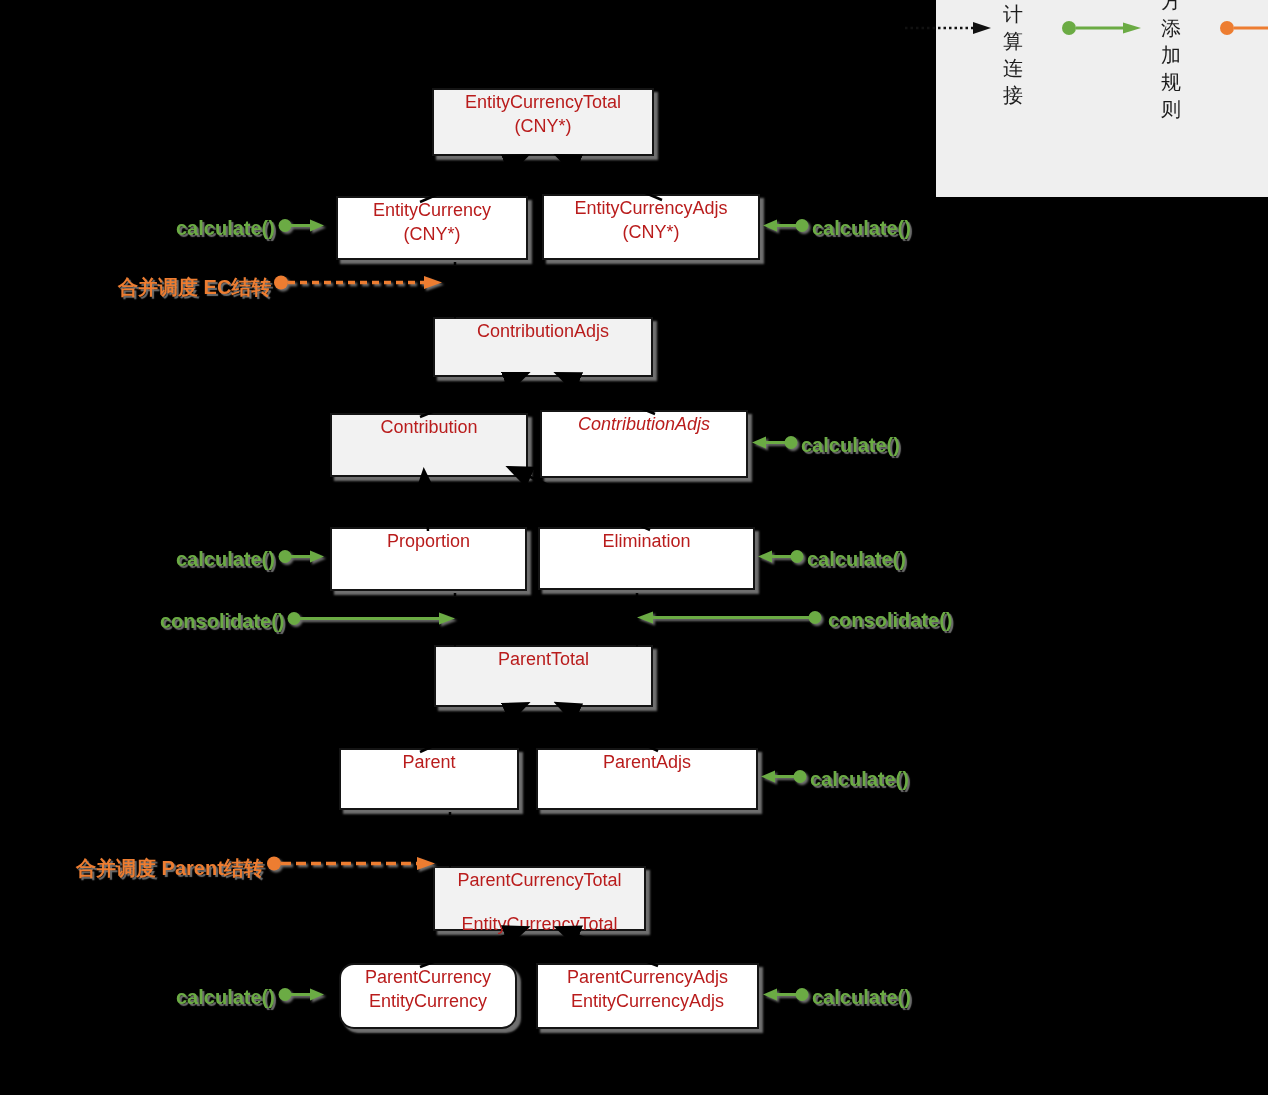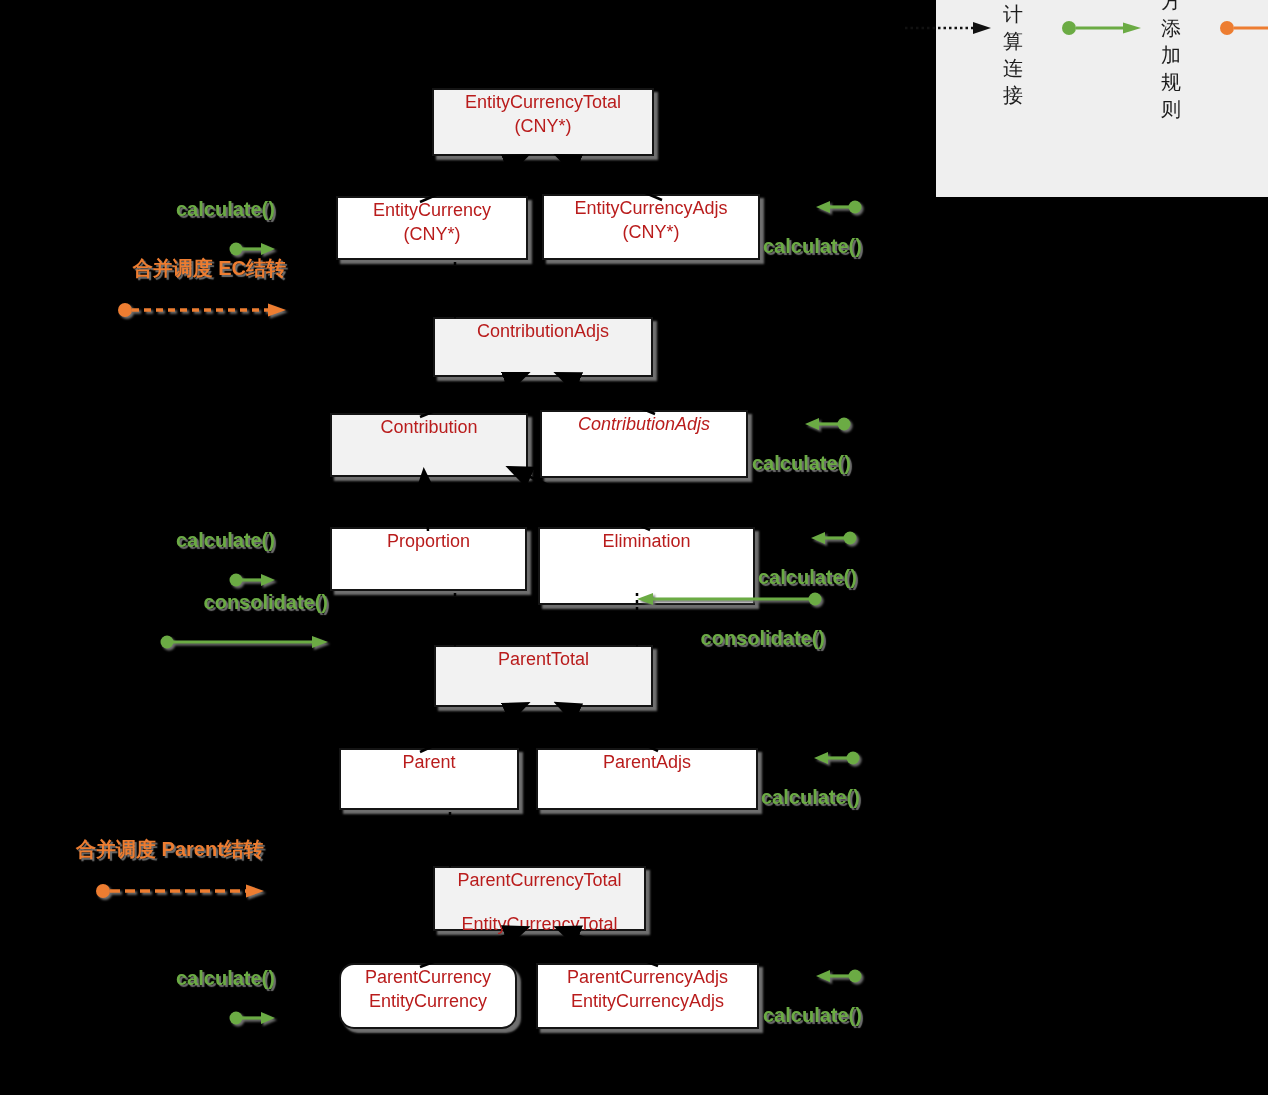--- a/index.html
+++ b/index.html
@@ -13,22 +13,22 @@
     border:2px solid #141414;box-sizing:border-box;
     box-shadow:4px 4px 2px #6f6f6f;
     font-size:18px;color:#b91c1c;line-height:24px;text-align:center;
     z-index:2;
   }
   .node.gray{background:#f2f2f2;}
   .node.white{background:#ffffff;}
   
   .connectors{position:absolute;left:0;top:0;z-index:4;pointer-events:none;}
   
-  .ann{position:absolute;display:flex;align-items:flex-end;gap:19px;white-space:nowrap;
-       transform:translateY(-50%);z-index:6;flex-direction:column;}
+  .ann{position:absolute;display:flex;align-items:flex-start;gap:3px;white-space:nowrap;
+       transform:translateY(-50%);z-index:6;}
   .ann .txt{font-weight:700;}
   .ann.green .txt{color:#6BAB44;font-size:20px;text-shadow:2px 2px 1px #6f6f6f;}
   .ann.orange .txt{color:#ED7D31;font-size:20px;text-shadow:2px 2px 1px #6f6f6f;}
   .ann svg{filter:drop-shadow(2px 2px 1px #6f6f6f);}
   
   .legend{
     position:absolute;left:936px;top:0;width:332px;height:197px;background:#efefef;
     display:flex;justify-content:center;padding:6px 0;box-sizing:border-box;
     z-index:3;
   }
@@ -58,21 +58,21 @@
   </div>
   <div class="node gray" style="left:330px;top:413px;width:198px;height:64px;">
     <div>Contribution</div>
   </div>
   <div class="node white" style="left:540px;top:410px;width:208px;height:68px;font-style:italic;">
     <div>ContributionAdjs</div>
   </div>
   <div class="node white" style="left:330px;top:527px;width:197px;height:64px;">
     <div>Proportion</div>
   </div>
-  <div class="node white" style="left:538px;top:527px;width:217px;height:78px;">
+  <div class="node white" style="left:538px;top:527px;width:217px;height:63px;">
     <div>Elimination</div>
   </div>
   <div class="node gray" style="left:434px;top:645px;width:219px;height:62px;">
     <div>ParentTotal</div>
   </div>
   <div class="node white" style="left:339px;top:748px;width:180px;height:62px;">
     <div>Parent</div>
   </div>
   <div class="node white" style="left:536px;top:748px;width:222px;height:62px;">
     <div>ParentAdjs</div>

